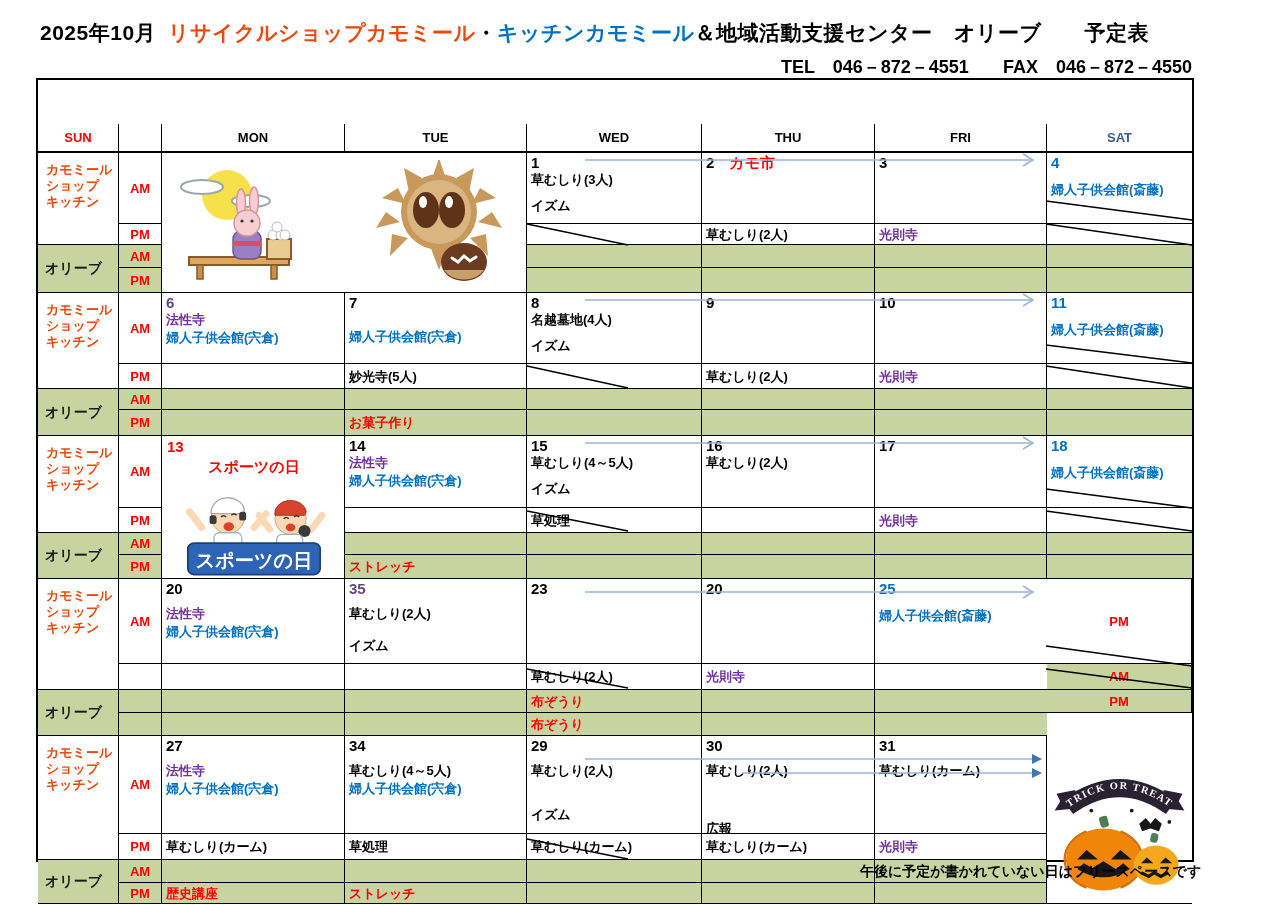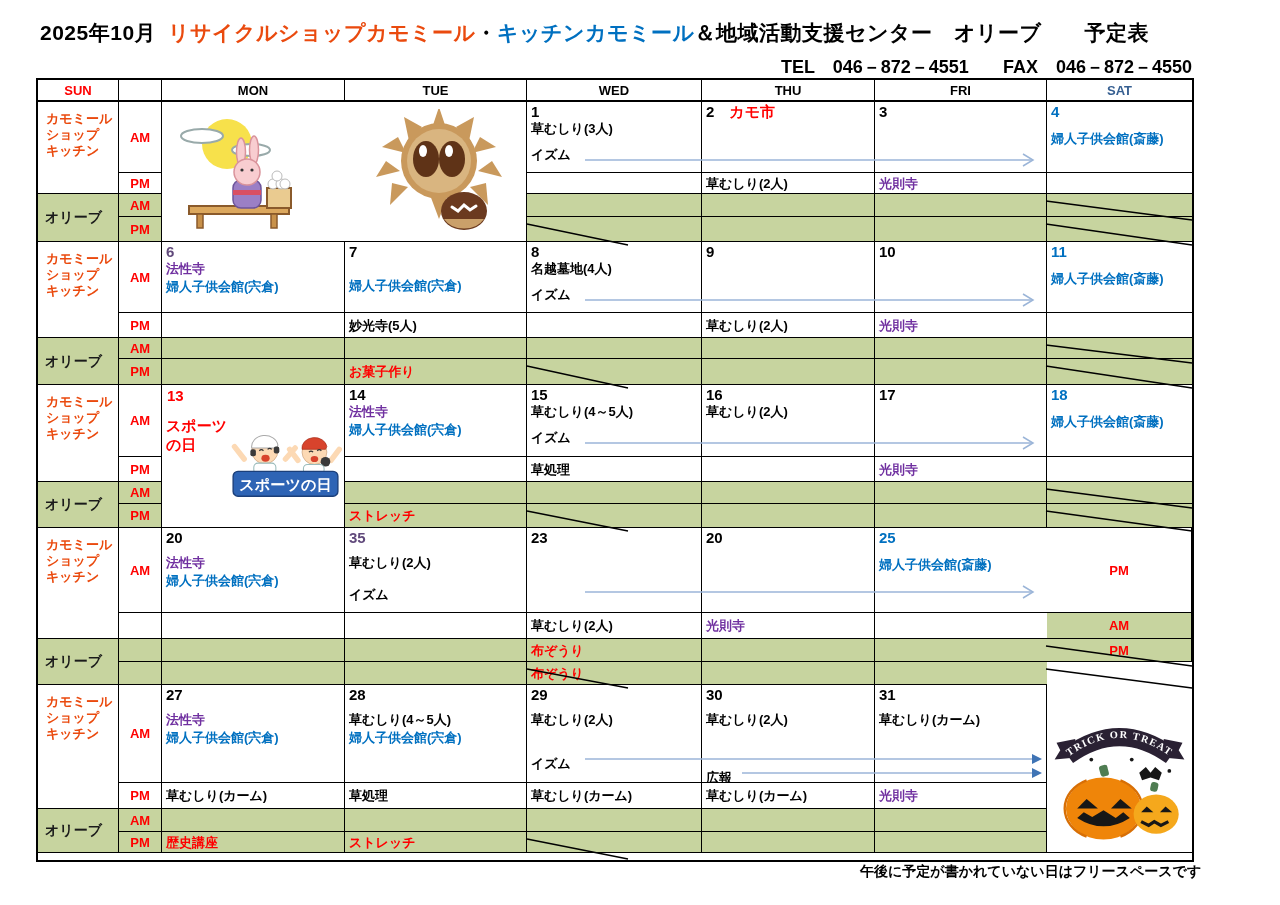--- a/index.html
+++ b/index.html
@@ -9,21 +9,21 @@
   .title{position:absolute;left:40px;top:19px;font-size:21px;white-space:nowrap;letter-spacing:.5px;}
   .title .t-month{margin-right:12px;}
   .t-shop{color:#ea4a0e;}
   .t-kitchen{color:#0070c0;}
   .contact{position:absolute;right:88px;top:55px;font-size:18px;white-space:nowrap;}
   .contact .fax{margin-left:34px;}
   .note{position:absolute;left:860px;top:863px;font-size:14px;}
   
   .cal{position:absolute;left:36px;top:78px;width:1158px;height:784px;border:2px solid #000;box-sizing:border-box;background:#fff;}
   .grid{display:grid;grid-template-columns:81px 43px 183px 182px 175px 173px 172px 1fr;}
-  .hdr{height:22px;}
+  .hdr{height:29px;margin-top:44px;}
   .w1{height:140px;grid-template-rows:71px 21px 23px 1fr;}
   .w2{height:143px;grid-template-rows:71px 25px 21px 1fr;}
   .w3{height:143px;grid-template-rows:72px 25px 22px 1fr;}
   .w4{height:157px;grid-template-rows:85px 26px 23px 1fr;}
   .w5{height:168px;grid-template-rows:98px 26px 23px 1fr;}
   .c{border-right:1px solid #000;border-bottom:1px solid #000;box-sizing:border-box;
      padding:1px 2px 0 4px;font-size:13px;overflow:hidden;position:relative;}
   .nbr{border-right:none;}
   .hc{display:flex;align-items:center;justify-content:center;padding:0;font-size:13px;border-bottom-width:2px;}
   .g{background:#c7d49f;}
@@ -37,21 +37,21 @@
   .red{color:#f00;}
   .dpurple{color:#60497b;}
   .pmflex{display:flex;align-items:center;}
   .mt8{margin-top:8px;}
   .mt10{margin-top:10px;}
   .mt14{margin-top:14px;}
   .mt17{margin-top:17px;}
   .mt26{margin-top:26px;}
   .mt40{margin-top:40px;}
   .imgcell{display:flex;align-items:center;justify-content:space-around;padding:2px;}
-  .sportcell{display:flex;align-items:flex-start;padding-top:16px;}
+  .sportcell{display:flex;flex-direction:column;align-items:center;padding-top:6px;}
   .sportlabel{color:#f00;font-size:15px;margin-top:16px;}
   .hallocell{display:flex;align-items:center;justify-content:center;padding:2px;}
   .cnum{position:absolute;left:5px;top:2px;}
   .overlay{position:absolute;left:0;top:0;width:1280px;height:905px;pointer-events:none;z-index:6;}
 </style>
 </head>
 <body>
 
 <div class="page">
 
@@ -365,21 +365,21 @@
       <div class="c cham" style="grid-area:1/1/3/2">カモミール
 ショップ
 キッチン</div>
       <div class="c ap">AM</div>
       <div class="c">
         <div class="num">27</div>
         <div class="act purple mt8">法性寺</div>
         <div class="act blue">婦人子供会館(宍倉)</div>
       </div>
       <div class="c">
-        <div class="num">28</div>
+        <div class="num">34</div>
         <div class="act mt8">草むしり(4～5人)</div>
         <div class="act blue">婦人子供会館(宍倉)</div>
       </div>
       <div class="c">
         <div class="num">29</div>
         <div class="act mt8">草むしり(2人)</div>
         <div class="act mt26">イズム</div>
       </div>
       <div class="c">
         <div class="num">30</div>

